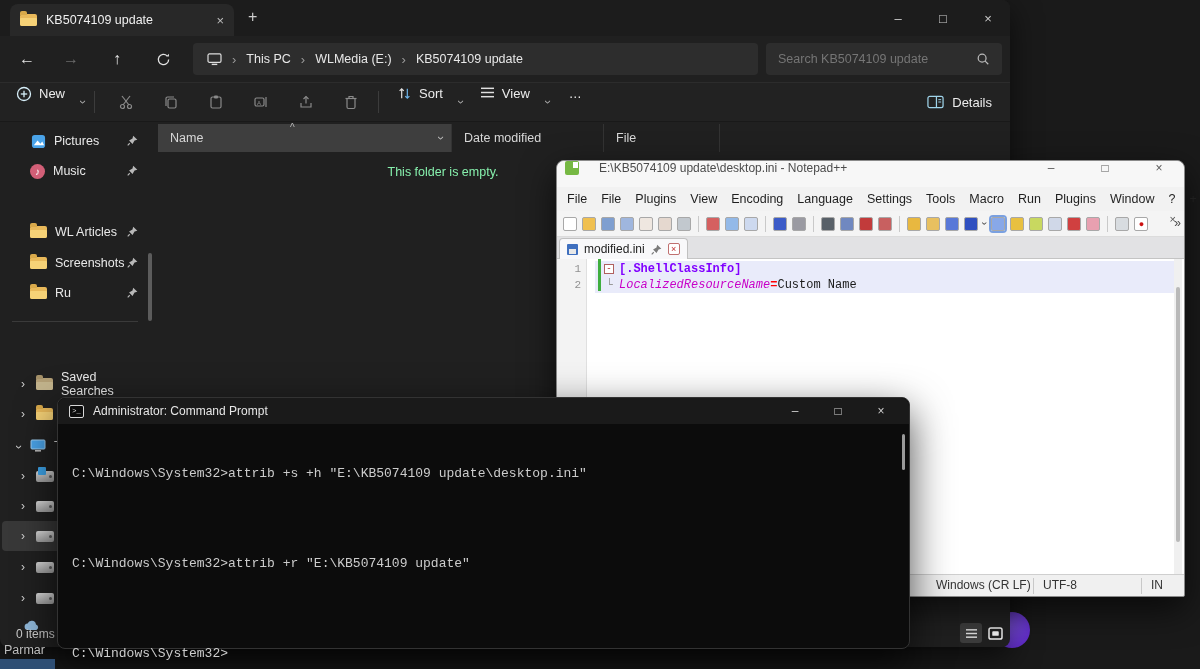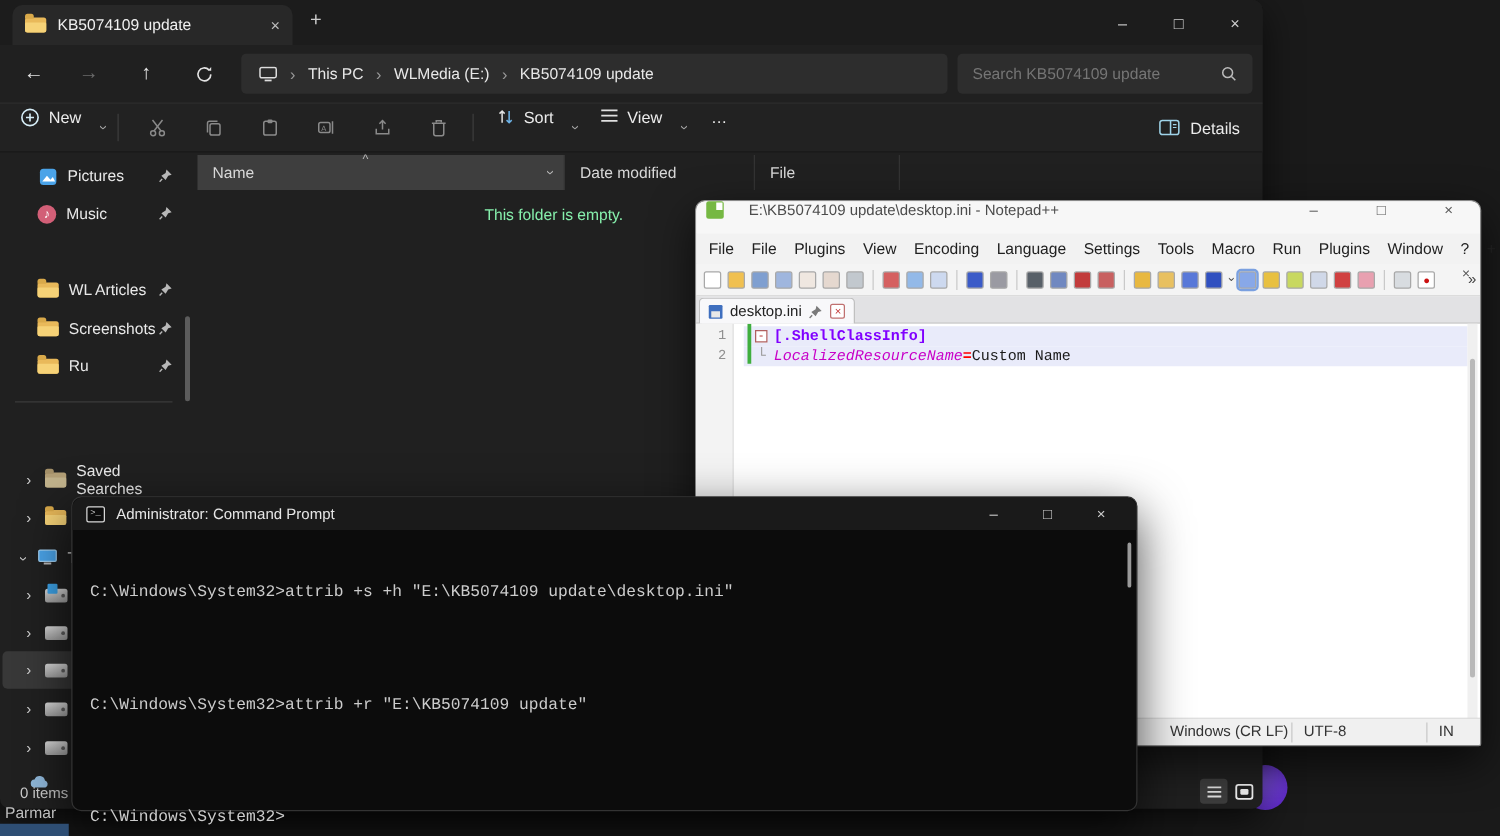--- a/index.html
+++ b/index.html
@@ -478,21 +478,21 @@
       <span class="tsep"></span>
       <span class="ni" style="background:#d8dce0;"></span>
       <span class="ni rec">●</span>
     </div>
     <span class="npp-x2">×</span>
     <span class="npp-ovf">»</span>
 
     <div class="npp-tabs">
       <div class="npp-tab">
         <span class="floppy"></span>
-        <span>desktop.ini</span>
+        <span>modified.ini</span>
         <svg width="11" height="11" viewBox="0 0 16 16">
             <path d="M9 1 15 7 11 8 8 13 3 8 8 5Z" fill="#7a7a7a"></path>
             <line x1="4" y1="12" x2="1" y2="15" stroke="#7a7a7a" stroke-width="1.6"></line>
           </svg>
         <span class="tabx">×</span>
       </div>
     </div>
 
     <div class="npp-edit">
       <div class="gutter"></div>

